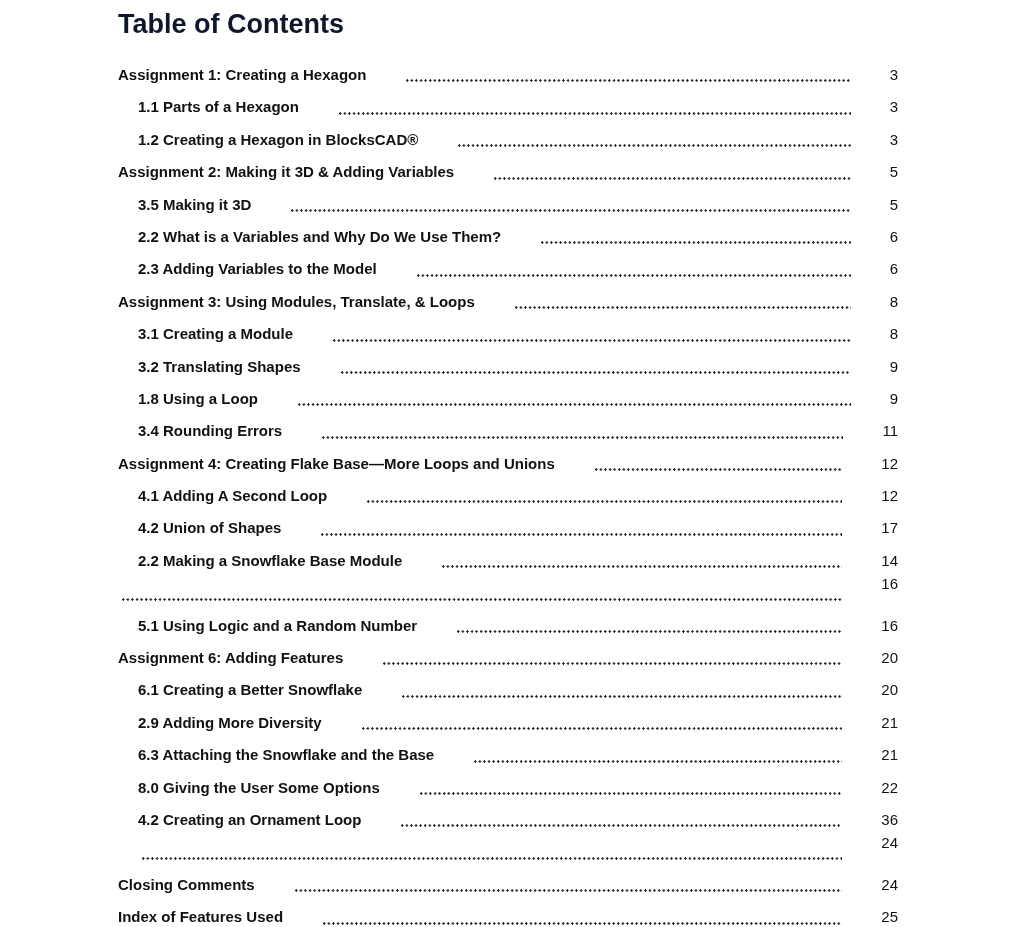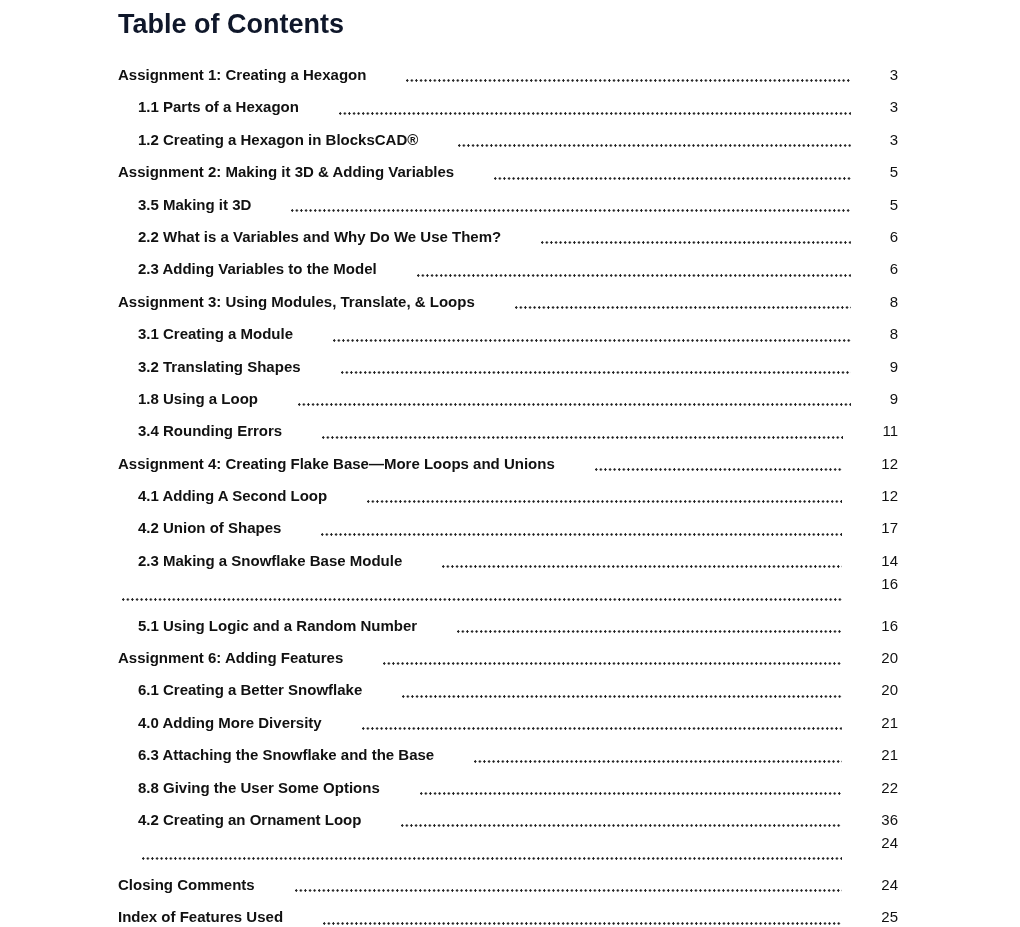--- a/index.html
+++ b/index.html
@@ -134,21 +134,21 @@
         <span class="entry-label">4.1 Adding A Second Loop</span>
         <span class="dot-leader"></span>
         <span class="entry-page">12</span>
       </div>
       <div class="toc-entry level-2">
         <span class="entry-label">4.2 Union of Shapes</span>
         <span class="dot-leader"></span>
         <span class="entry-page">17</span>
       </div>
       <div class="toc-entry level-2">
-        <span class="entry-label">2.3 Making a Snowflake Base Module</span>
+        <span class="entry-label">2.2 Making a Snowflake Base Module</span>
         <span class="dot-leader"></span>
         <span class="entry-page">14</span>
       </div>
       <div class="toc-entry level-1">
         <span class="dot-leader"></span>
         <span class="entry-page">16</span>
       </div>
       <div class="toc-entry level-2">
         <span class="entry-label">5.1 Using Logic and a Random Number</span>
         <span class="dot-leader"></span>
@@ -158,31 +158,31 @@
         <span class="entry-label">Assignment 6: Adding Features</span>
         <span class="dot-leader"></span>
         <span class="entry-page">20</span>
       </div>
       <div class="toc-entry level-2">
         <span class="entry-label">6.1 Creating a Better Snowflake</span>
         <span class="dot-leader"></span>
         <span class="entry-page">20</span>
       </div>
       <div class="toc-entry level-2">
-        <span class="entry-label">4.0 Adding More Diversity</span>
+        <span class="entry-label">2.9 Adding More Diversity</span>
         <span class="dot-leader"></span>
         <span class="entry-page">21</span>
       </div>
       <div class="toc-entry level-2">
         <span class="entry-label">6.3 Attaching the Snowflake and the Base</span>
         <span class="dot-leader"></span>
         <span class="entry-page">21</span>
       </div>
       <div class="toc-entry level-2">
-        <span class="entry-label">8.8 Giving the User Some Options</span>
+        <span class="entry-label">8.0 Giving the User Some Options</span>
         <span class="dot-leader"></span>
         <span class="entry-page">22</span>
       </div>
       <div class="toc-entry level-2">
         <span class="entry-label">4.2 Creating an Ornament Loop</span>
         <span class="dot-leader"></span>
         <span class="entry-page">36</span>
       </div>
       <div class="toc-entry level-2">
         <span class="dot-leader"></span>

